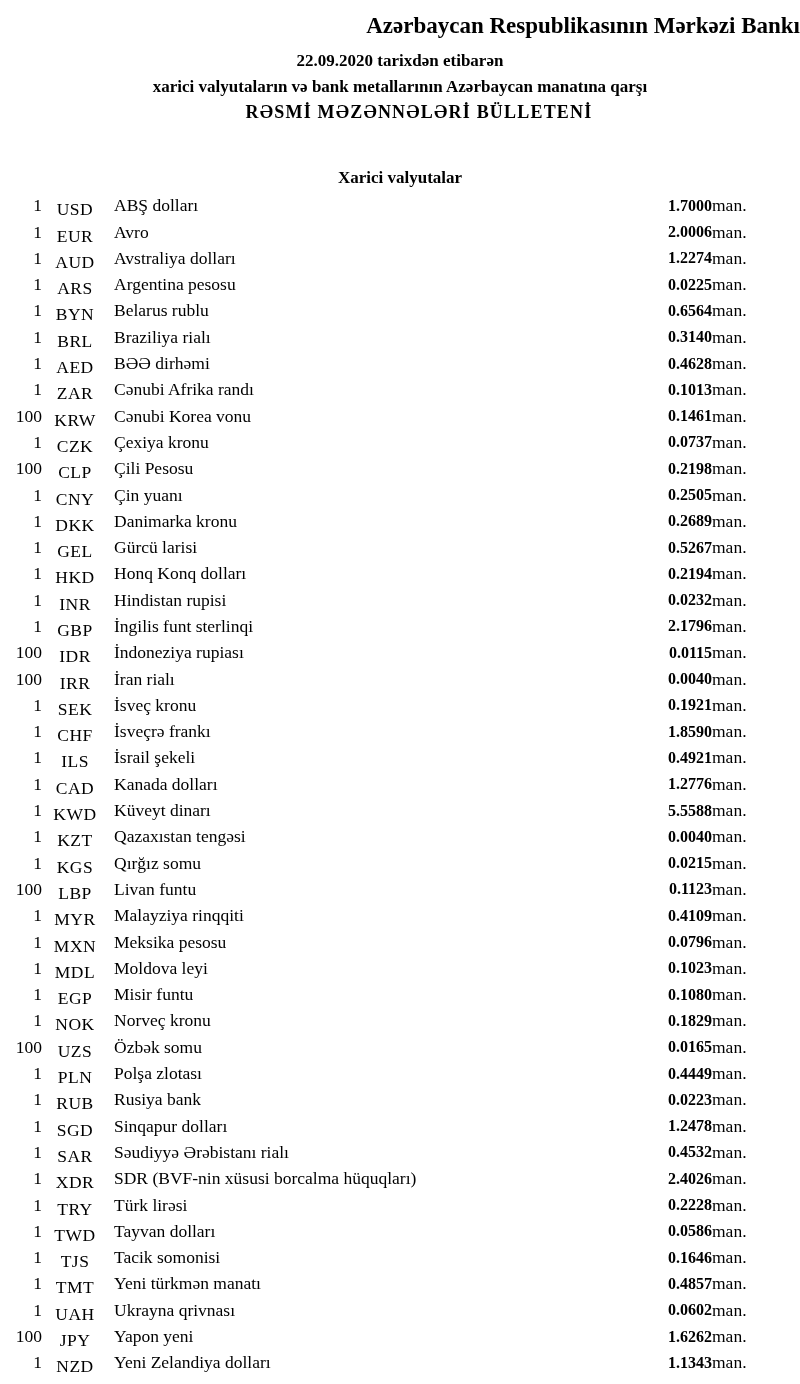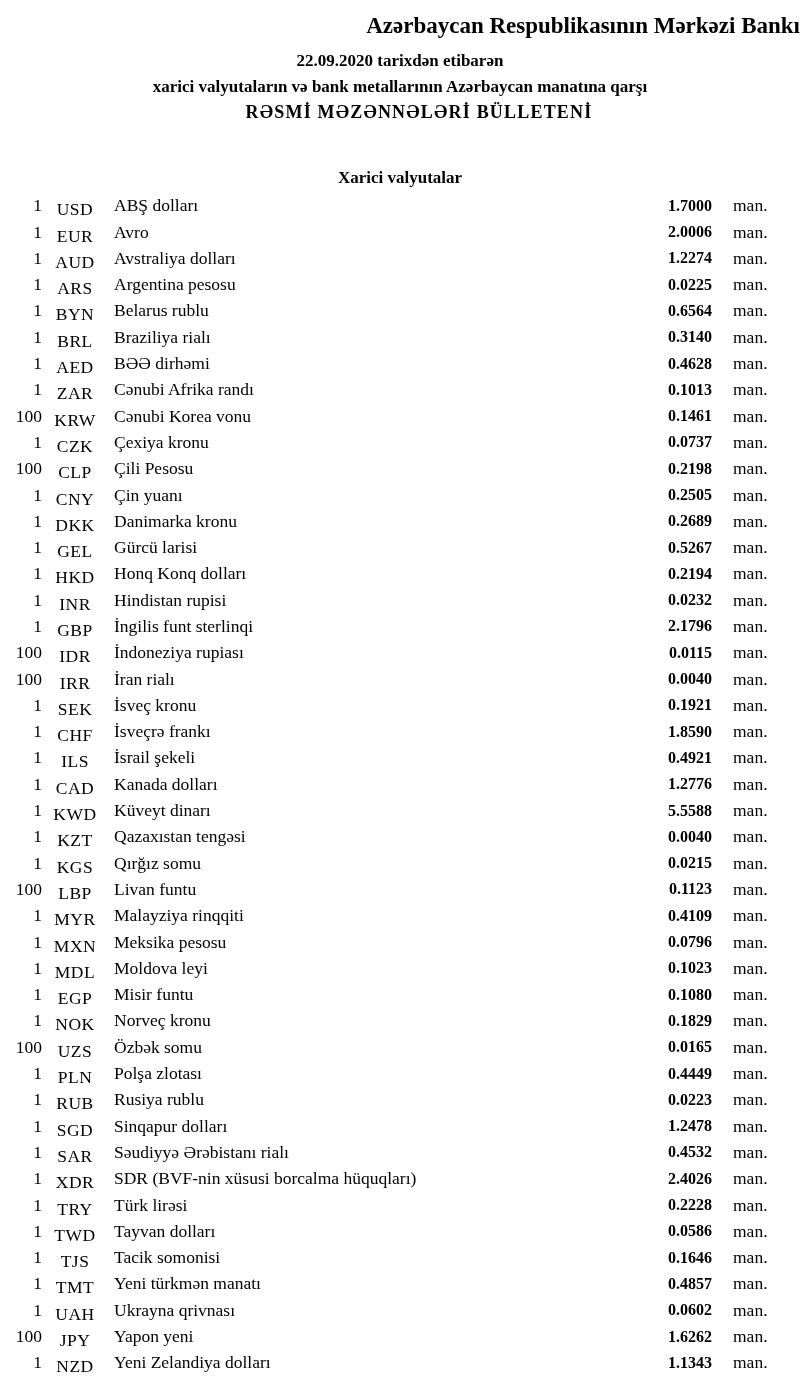--- a/index.html
+++ b/index.html
@@ -79,21 +79,20 @@
   }
   .rate {
     width: 100px;
     text-align: right;
     font-weight: bold;
     font-size: 16px;
     flex: 0 0 auto;
   }
   .unit {
     width: 58px;
-    padding-left: 21px;
     flex: 0 0 auto;
   }
   .right-margin {
     width: 30px;
     flex: 0 0 auto;
   }
 </style>
 </head>
 <body>
 
@@ -409,21 +408,21 @@
     <span class="code">PLN</span>
     <span class="name">Polşa zlotası</span>
     <span class="rate">0.4449</span>
     <span class="unit">man.</span>
     <span class="right-margin"></span>
   </div>
 
   <div class="row">
     <span class="qty">1</span>
     <span class="code">RUB</span>
-    <span class="name">Rusiya rublu</span>
+    <span class="name">Rusiya bank</span>
     <span class="rate">0.0223</span>
     <span class="unit">man.</span>
     <span class="right-margin"></span>
   </div>
 
   <div class="row">
     <span class="qty">1</span>
     <span class="code">SGD</span>
     <span class="name">Sinqapur dolları</span>
     <span class="rate">1.2478</span>

